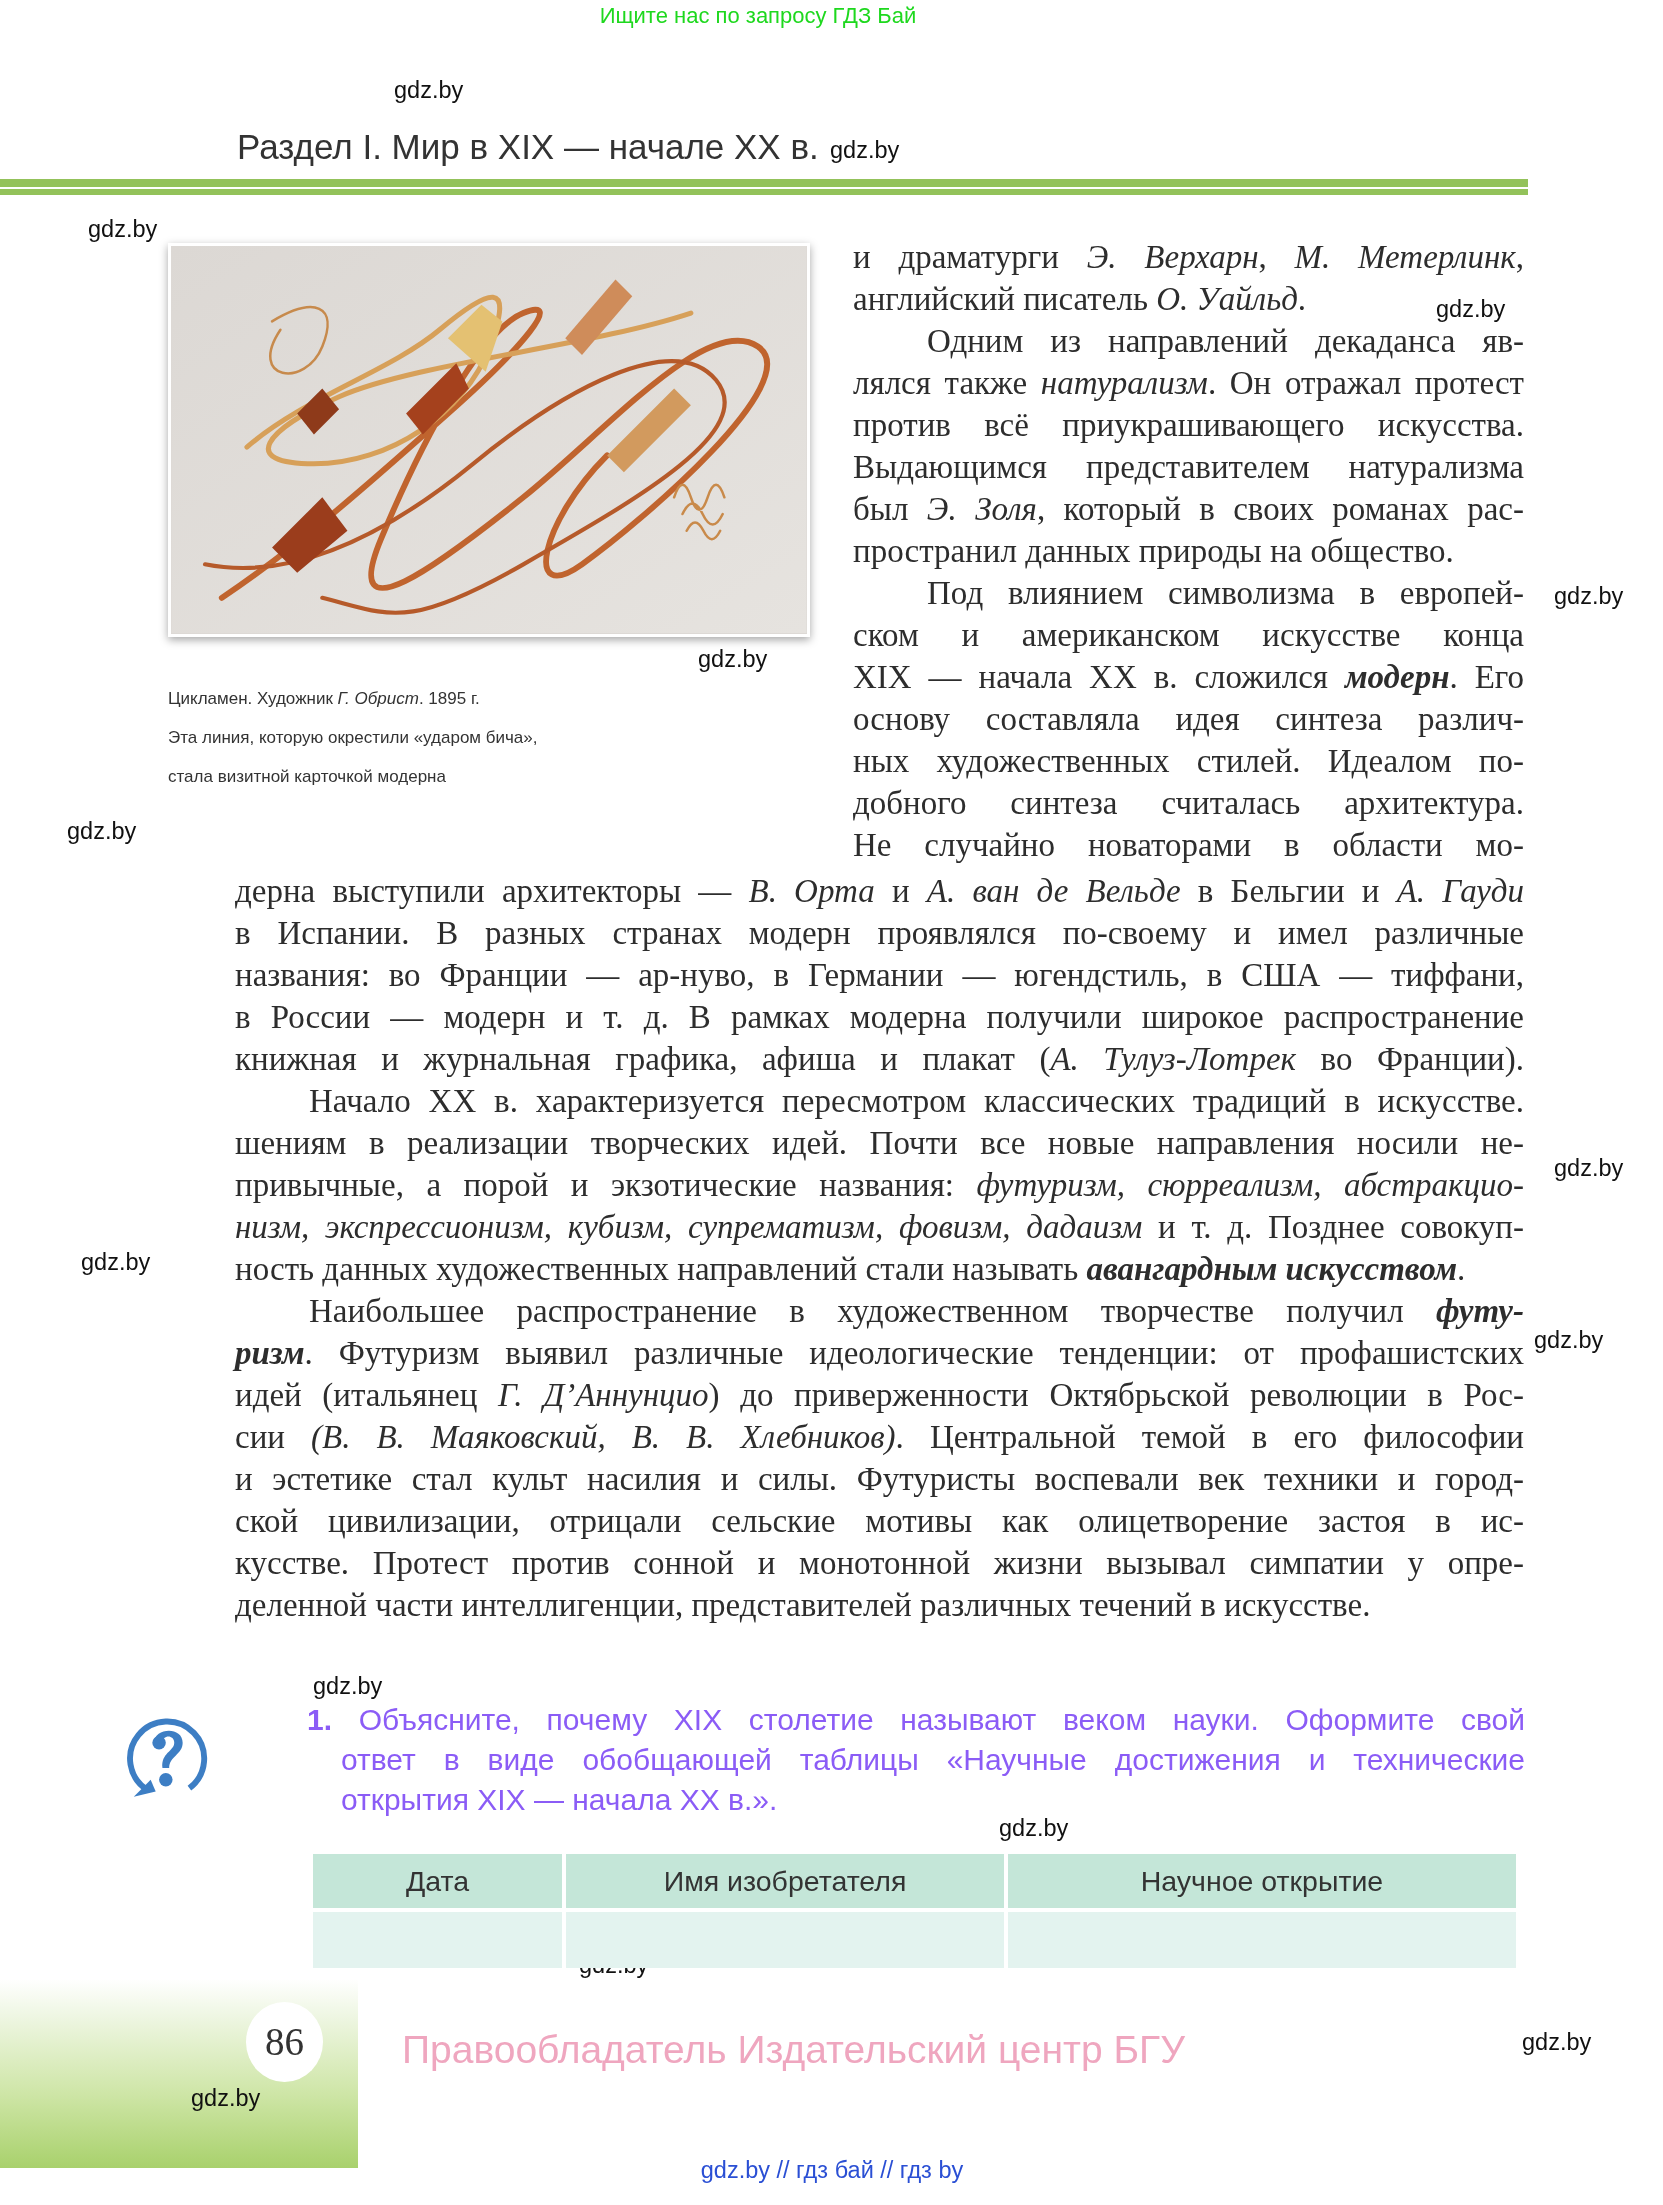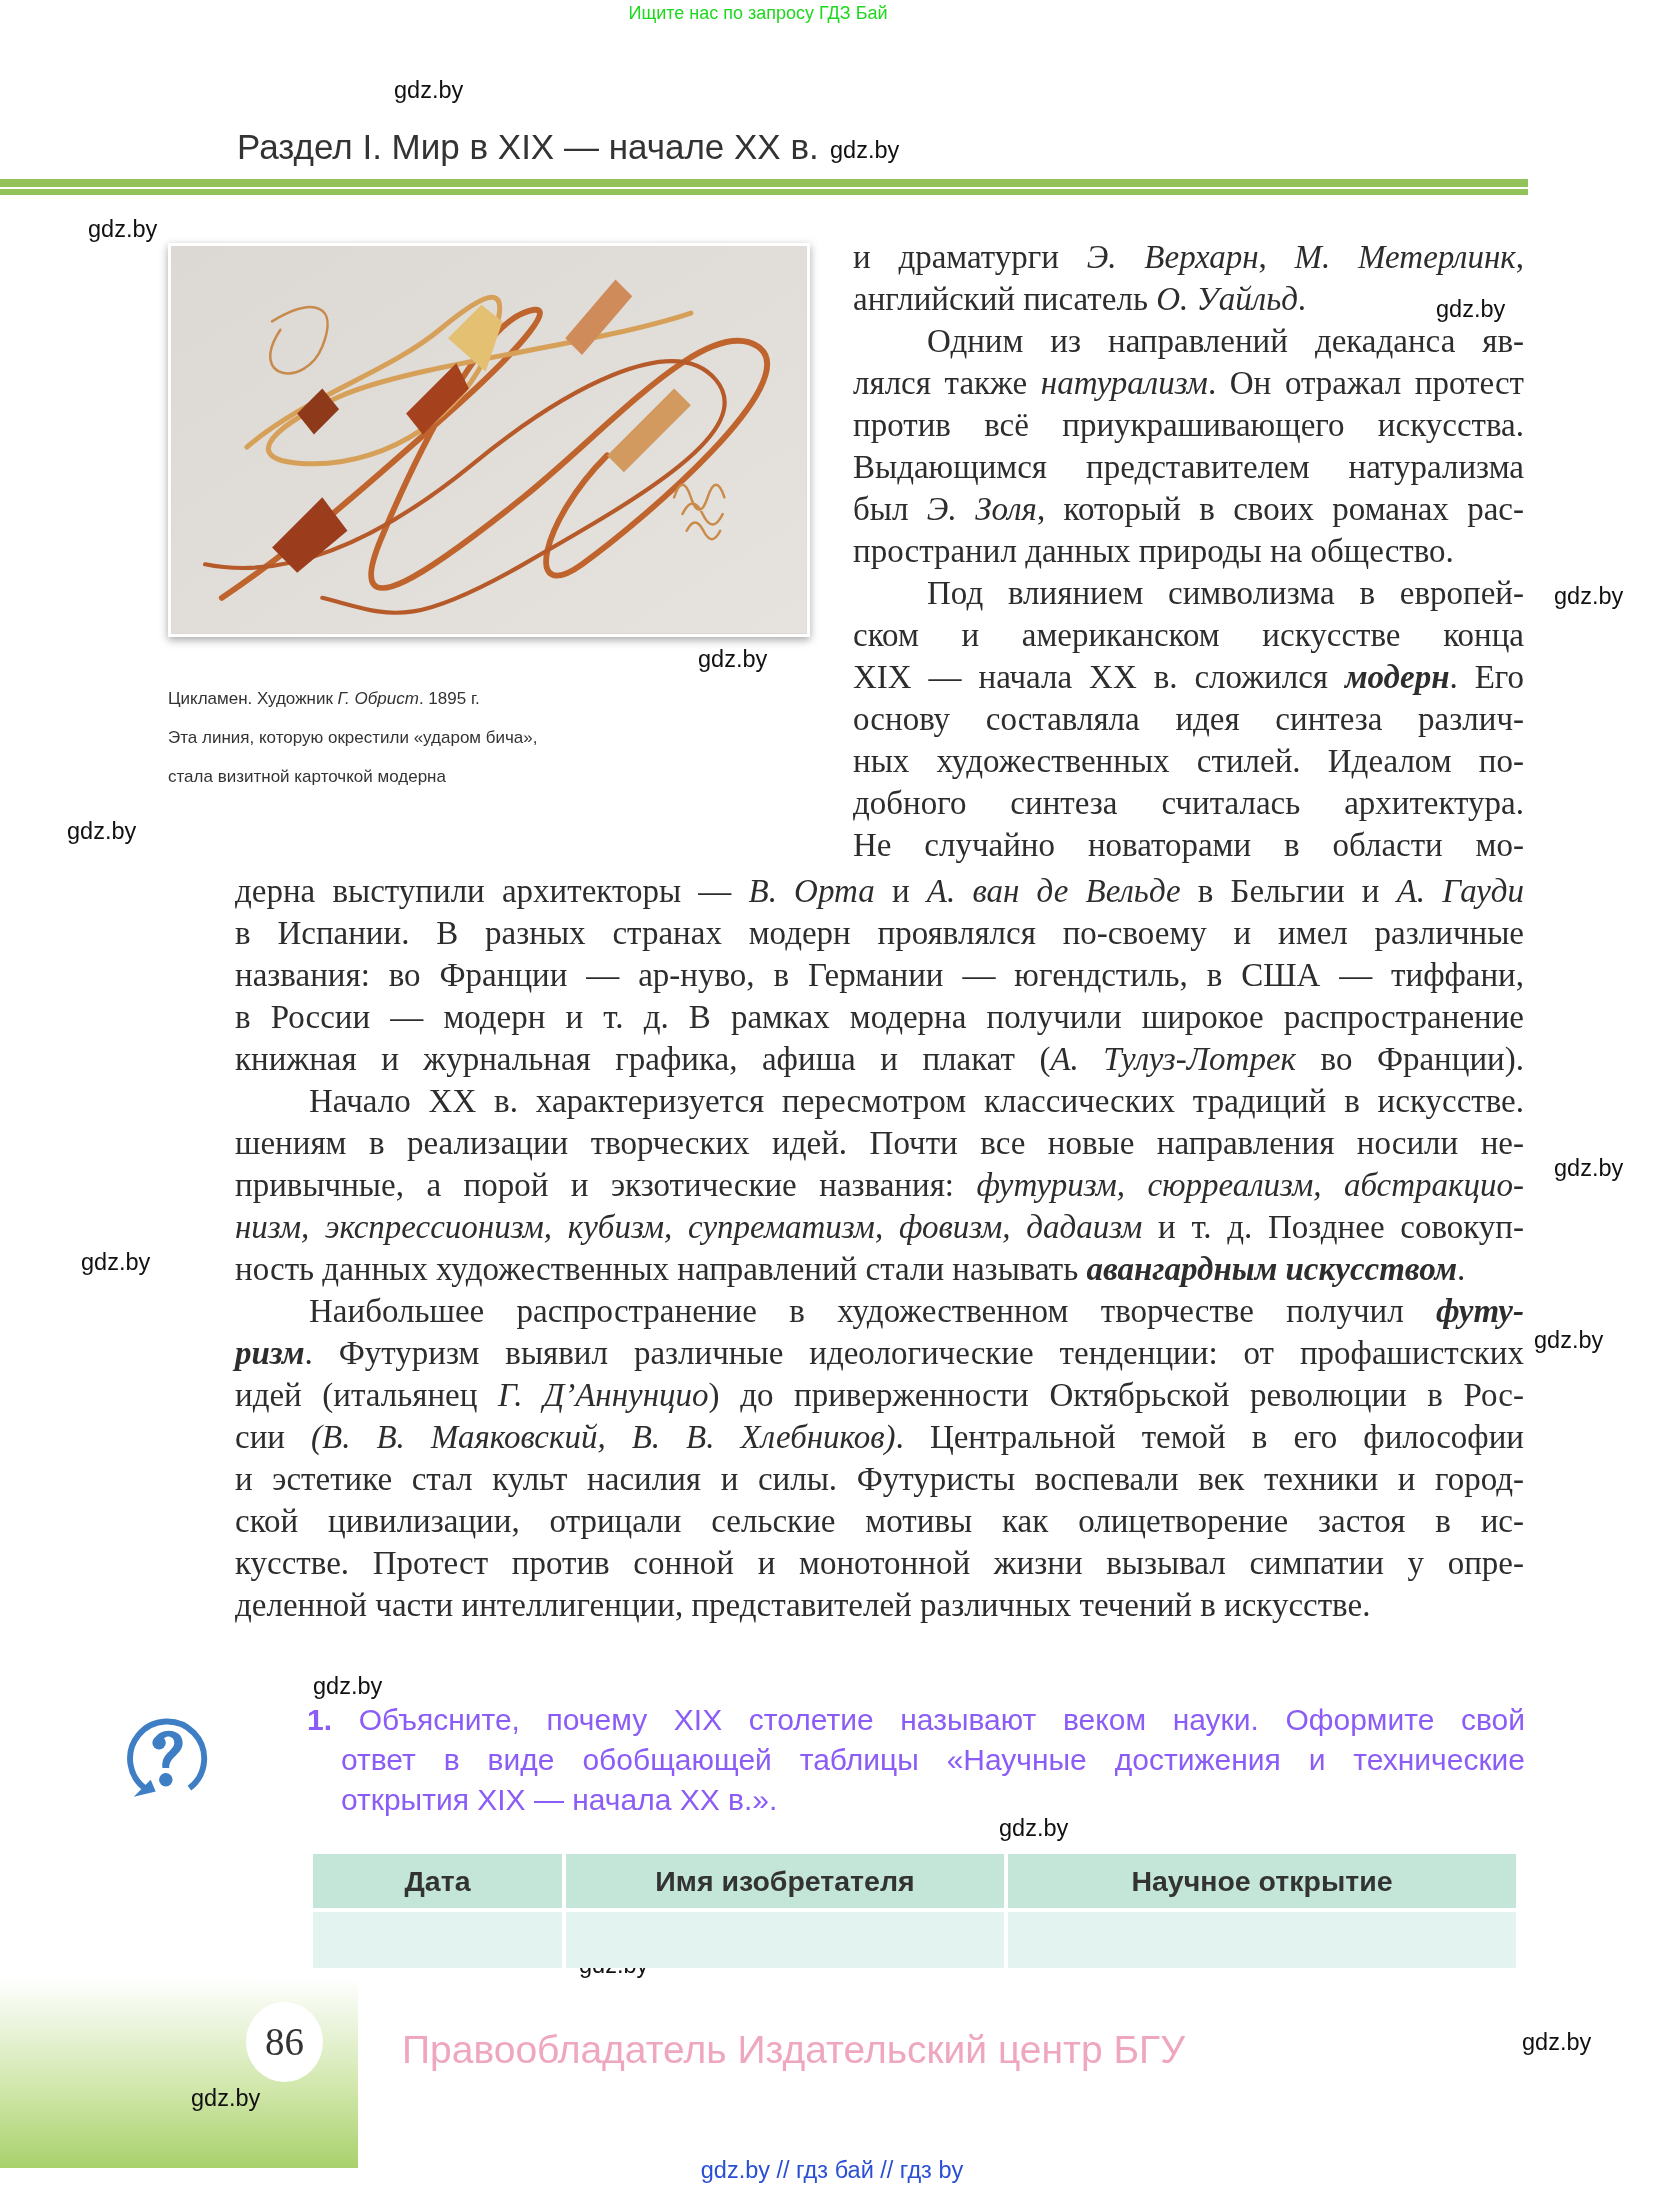--- a/index.html
+++ b/index.html
@@ -2,21 +2,21 @@
 <html style="font-size:13.4px"><head>
 <meta charset="utf-8">
 <style>
   html, body { margin:0; padding:0; background:#ffffff; }
   body { width:1664px; height:2205px; position:relative; overflow:hidden; color:#2b2b2b; }
   .abs { position:absolute; }
   .sans { font-family:"Liberation Sans", "DejaVu Sans", sans-serif; }
   .serif { font-family:"Liberation Serif", "DejaVu Serif", serif; }
   .wm { position:absolute; font-family:"Liberation Sans", sans-serif; font-size:23.5px; color:#111; white-space:nowrap; }
 
-  .top-banner { left:0; top:3.4px; width:1516px; text-align:center; font-size:18px; color:#1ed81e; }
+  .top-banner { left:0; top:3.4px; width:1516px; text-align:center; font-size:22px; color:#1ed81e; }
   .section-title { left:237px; top:127px; font-size:35px; color:#333; white-space:nowrap; }
   .rule { left:0; width:1528px; height:7.5px; background:#93c25a; }
 
   .figure { left:168px; top:243px; width:642px; height:394px; background:#ddd9d5;
             box-shadow:0 3.4px 8.4px rgba(0,0,0,0.35); border:3.4px solid #fff; box-sizing:border-box; overflow:hidden; }
   .caption { left:168px; top:679px; width:642px; text-align:left; font-size:17px; line-height:39px; color:#333; }
   .caption i { font-style:italic; }
 
   .para { font-size:33px; line-height:42px; color:#2d2d2d; text-align:justify; }
   .para i { font-style:italic; }
@@ -27,21 +27,21 @@
   .indent { text-indent:74px; }
   .full { left:235px; width:1289px; }
 
   .q-icon { left:122px; top:1709px; width:91px; height:91px; }
   .task { left:307px; top:1700px; width:1218px; font-size:30px; line-height:40px; color:#8b5cf6; }
   .task .num { font-weight:bold; }
   .task .line { text-align-last:justify; }
   .task .line.last { text-align-last:left; }
 
   .tbl { left:309px; top:1850px; width:1211px; border-collapse:separate; border-spacing:4.2px; }
-  .tbl th { background:#c4e6d8; height:52px; font-family:"Liberation Sans", sans-serif; font-weight:bold; font-size:28.5px; color:#333; }
+  .tbl th { background:#c4e6d8; height:52px; font-family:"Liberation Sans", sans-serif; font-weight:normal; font-size:28.5px; color:#333; }
   .tbl td { background:#e3f3ef; height:54px; }
 
   .footer-band { left:0; top:1979px; width:358px; height:189px;
                  background:linear-gradient(to bottom, #ffffff 0%, #eef6e2 20%, #cfe6a8 60%, #a9d16c 100%); }
   .page-num { left:246px; top:2002px; width:77px; height:80px; background:#fff; border-radius:50%;
               font-size:39px; text-align:center; line-height:80px; color:#333; }
   .rights { left:402px; top:2028px; font-size:39px; color:#efa6bf; white-space:nowrap; }
   .footer-links { left:0; top:2157px; width:1664px; text-align:center; font-size:23.5px; color:#2a4fd4; }
 </style>
 </head>

